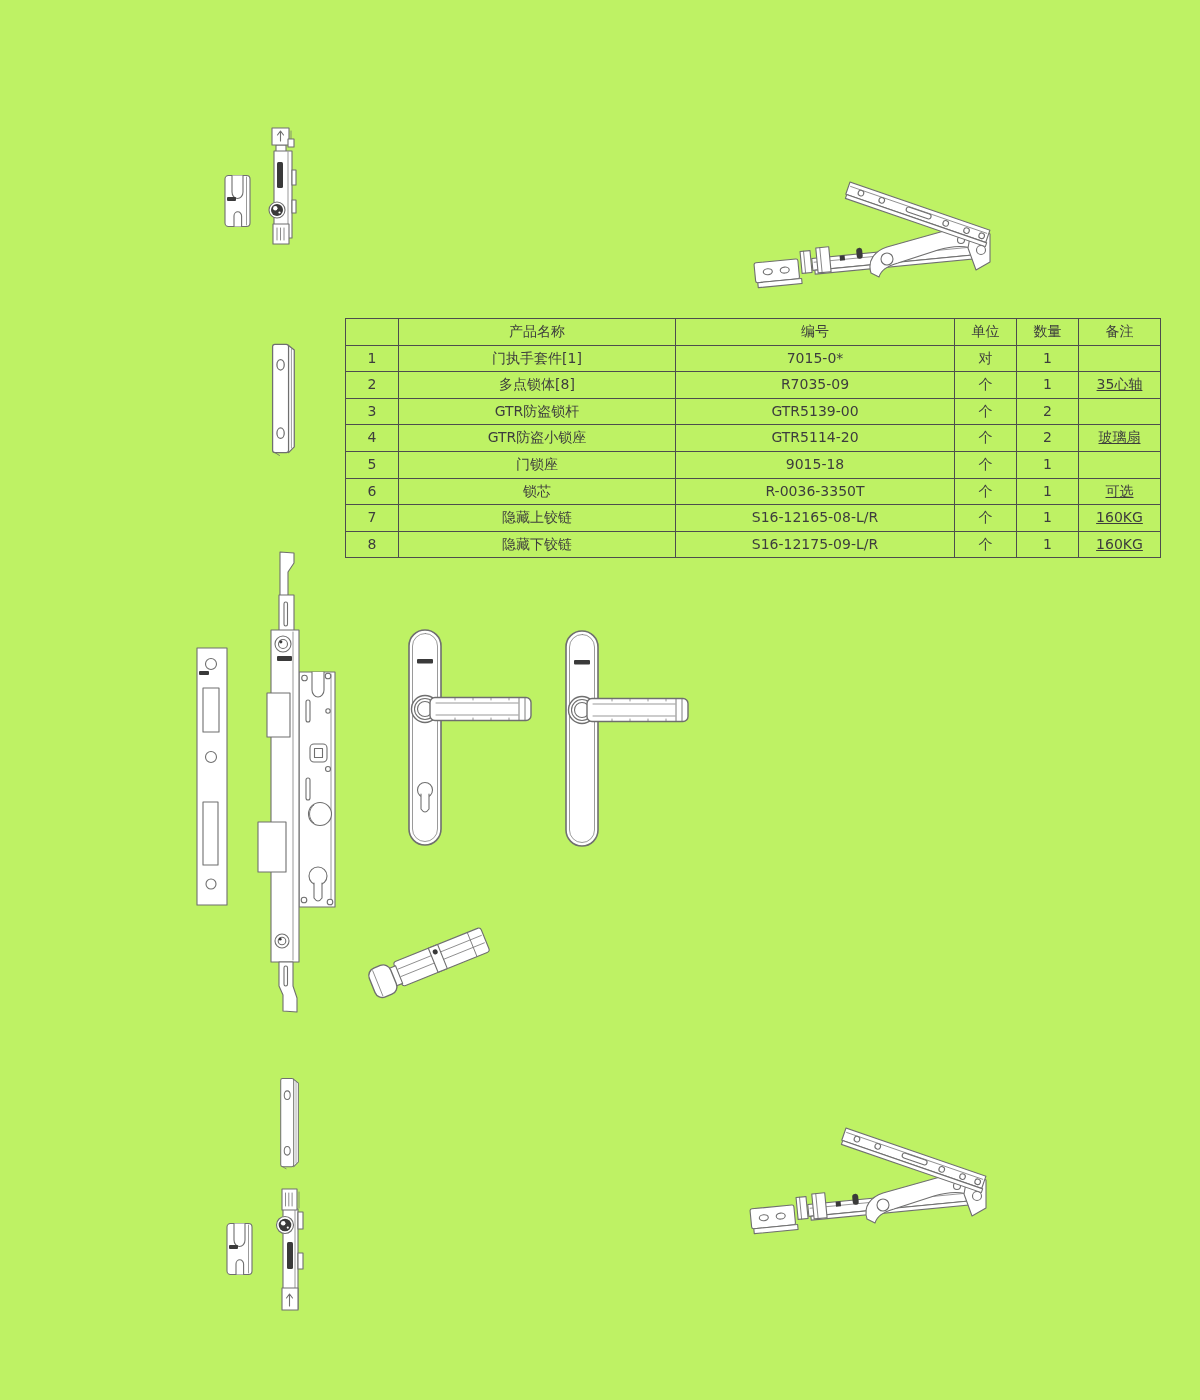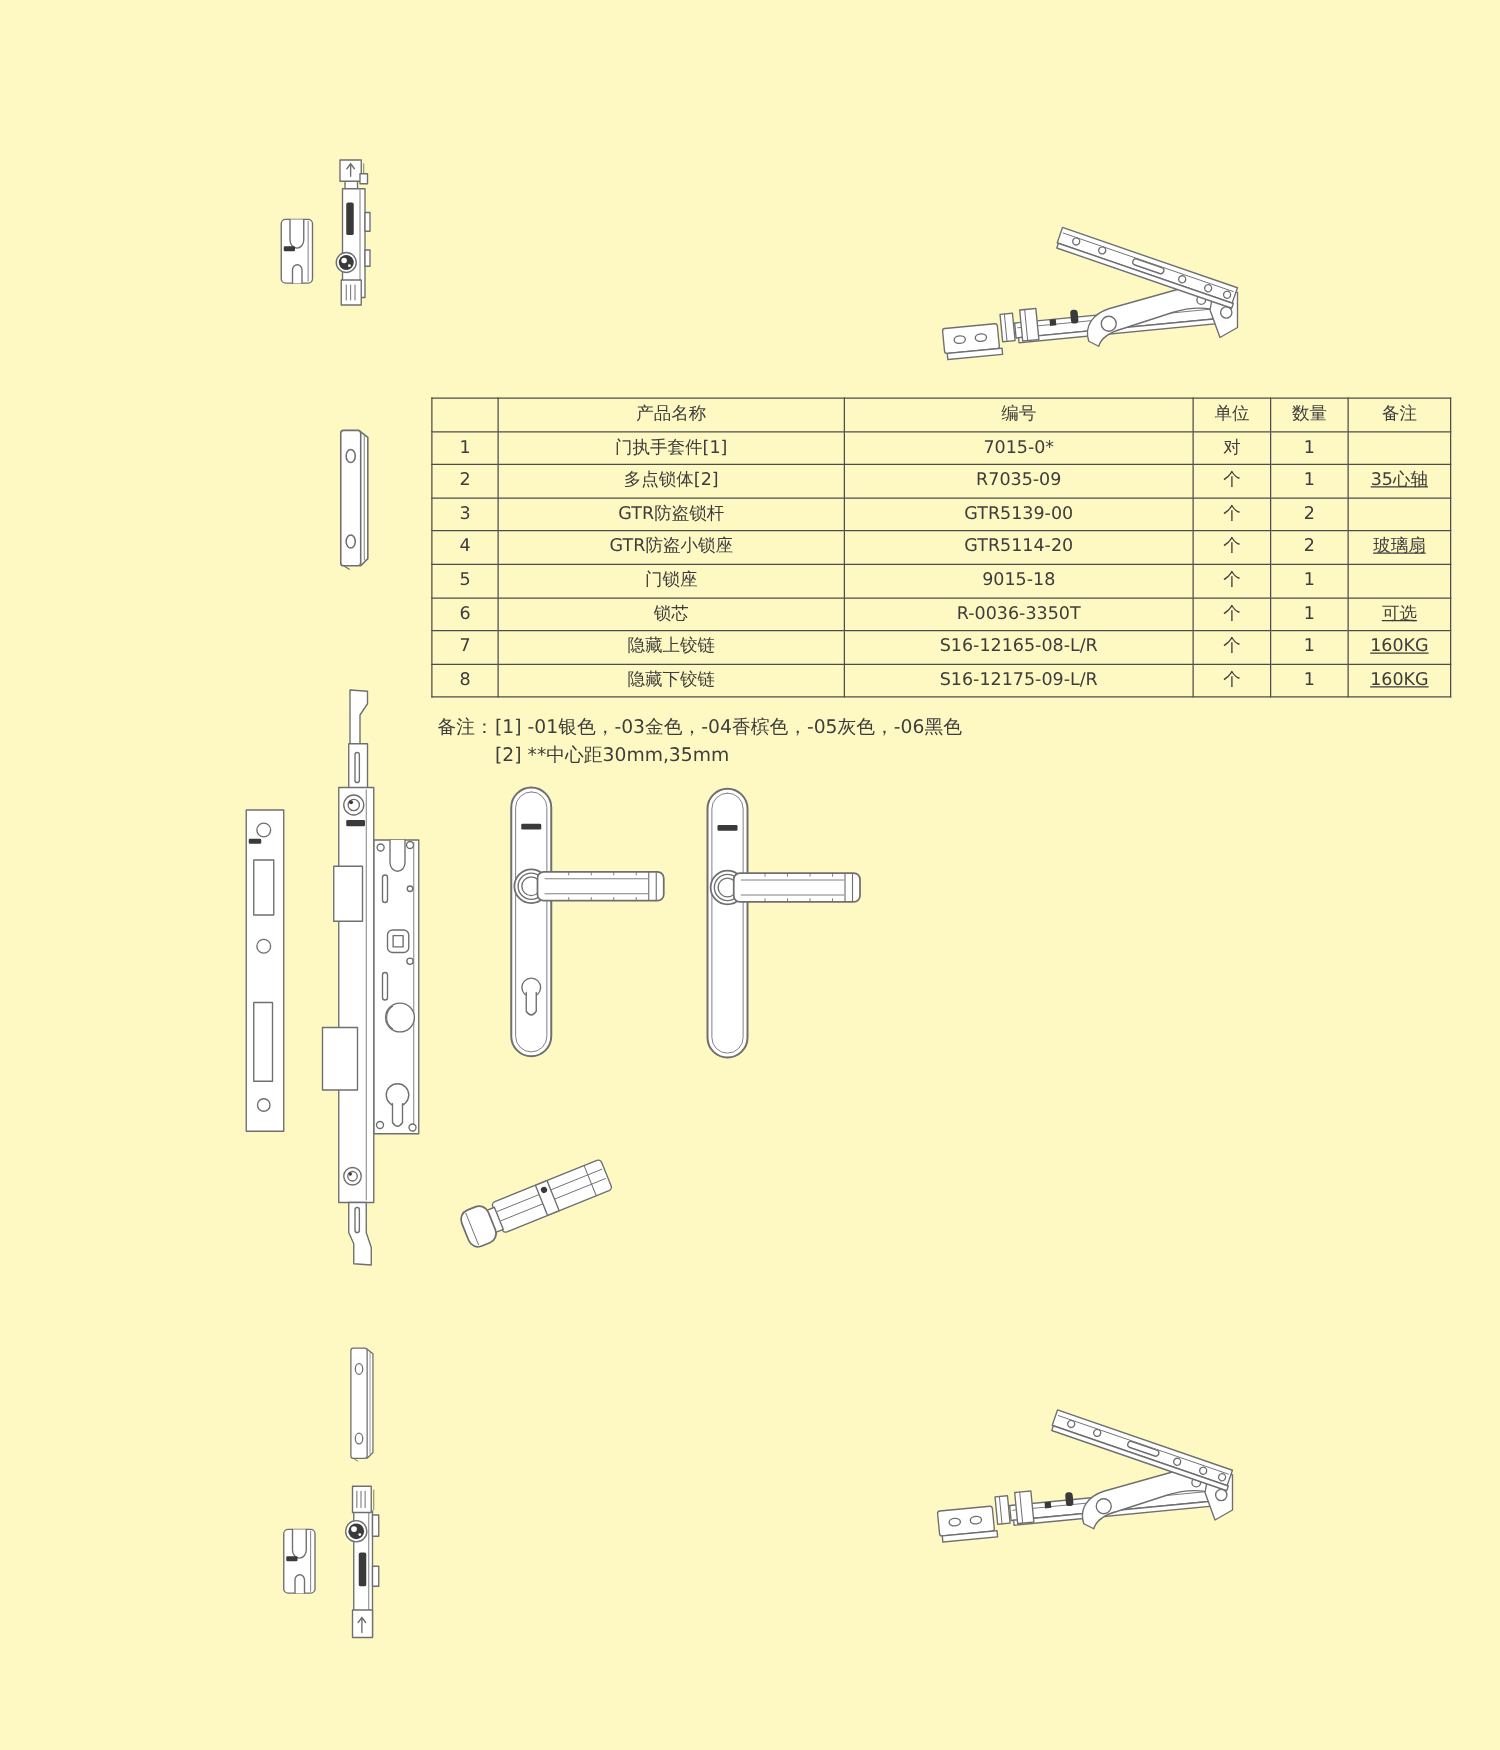--- a/index.html
+++ b/index.html
@@ -1,17 +1,17 @@
 <!DOCTYPE html>
 <html><head>
 <meta charset="utf-8">
 <style>
   html,body{margin:0;padding:0;background:#ffffff;}
   .canvas{
-    position:relative;width:1200px;height:1400px;background:#fef9c3;overflow:hidden;
+    position:relative;width:1200px;height:1400px;background:#bef264;overflow:hidden;
     font-family:"DejaVu Sans","Liberation Sans",sans-serif;color:#3d3d3d;
   }
   .part{position:absolute;}
   svg{stroke:#6f6f6f;fill:none;stroke-width:1.1px;stroke-linejoin:round;stroke-linecap:round;}
   
   .tablewrap{position:absolute;left:345px;top:318px;width:815px;}
   table.parts{border-collapse:collapse;table-layout:fixed;width:815px;}
   table.parts th,table.parts td{
     border:1px solid #4d4d4d;text-align:center;vertical-align:middle;
     font-size:14px;font-weight:400;color:#3d3d3d;height:25.6px;padding:0;line-height:1.1;
@@ -278,21 +278,21 @@
       <tr>
         <td>1</td>
         <td>门执手套件[1]</td>
         <td>7015-0*</td>
         <td>对</td>
         <td>1</td>
         <td class="small"></td>
       </tr>
       <tr>
         <td>2</td>
-        <td>多点锁体[2]</td>
+        <td>多点锁体[8]</td>
         <td>R7035-09</td>
         <td>个</td>
         <td>1</td>
         <td class="small">35心轴</td>
       </tr>
       <tr>
         <td>3</td>
         <td>GTR防盗锁杆</td>
         <td>GTR5139-00</td>
         <td>个</td>
@@ -336,23 +336,14 @@
         <td>隐藏下铰链</td>
         <td>S16-12175-09-L/R</td>
         <td>个</td>
         <td>1</td>
         <td class="small">160KG</td>
       </tr>
     </tbody>
       </table>
   </div>
 
-  <div class="notes">
-    <div class="note-row">
-      <span class="note-label">备注：</span>
-      <span>[1] -01银色，-03金色，-04香槟色，-05灰色，-06黑色</span>
-    </div>
-    <div class="note-row">
-      <span class="note-indent">[2] **中心距30mm,35mm</span>
-    </div>
-  </div>
 
 </div>
 
 </body></html>

